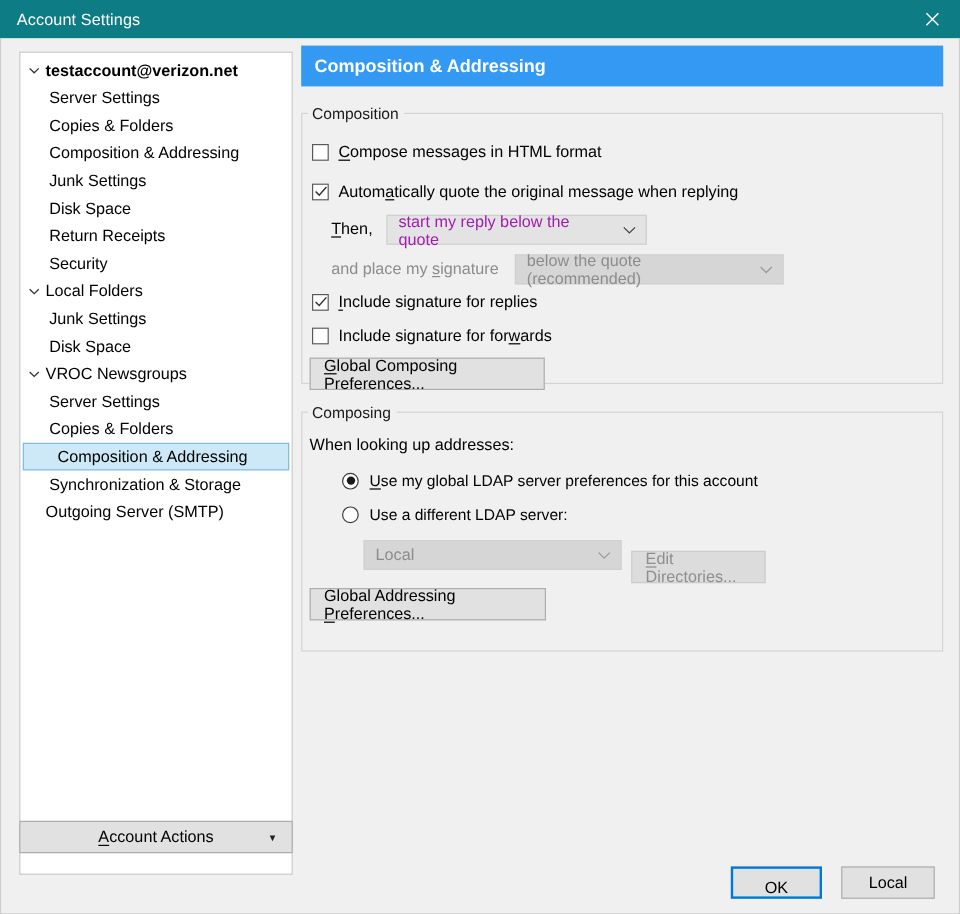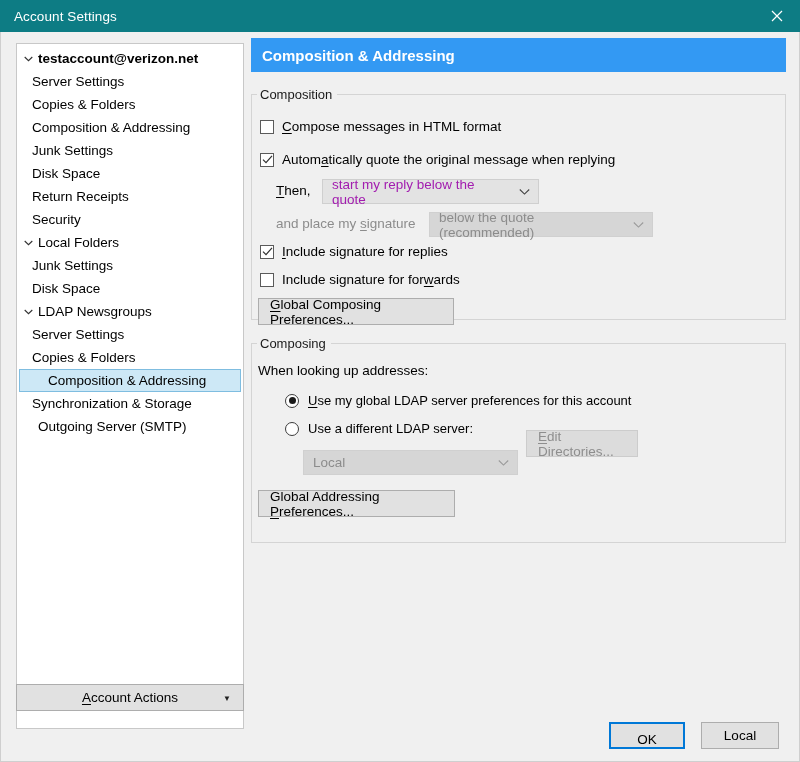--- a/index.html
+++ b/index.html
@@ -54,21 +54,21 @@
     white-space: nowrap;
     padding-left: 4px;
   }
   .tnode .twist {
     width: 15px; display: inline-flex; align-items: center; justify-content: center;
     color: #3a3a3a; flex: none;
   }
   .tnode .twist svg { display:block; }
   .tnode .tlabel { padding-left: 2px; }
   .tnode.root { font-weight: bold; }
-  .tnode.lvl1 { padding-left: 13px; text-align: center; }
+  .tnode.lvl1 { padding-left: 22px; text-align: center; }
   .tnode.lvl0-plain { padding-left: 19px; }
   .tnode.selected {
     background: #cde8f6;
     border: 1px solid #7fbde0;
     margin: 0 2px 0 2px;
     padding-left: 26px;
     height: 23px; line-height: 21px;
   }
 
   
@@ -235,21 +235,21 @@
       </div>
       <div class="tnode lvl1">
         <span class="tlabel">Disk Space</span>
       </div>
       <div class="tnode">
         <span class="twist">
           <svg width="9" height="6" viewBox="0 0 9 6" aria-hidden="true">
             <path d="M0.7 1 L4.5 4.7 L8.3 1" stroke="#333" stroke-width="1.1" fill="none"></path>
           </svg>
         </span>
-        <span class="tlabel">LDAP Newsgroups</span>
+        <span class="tlabel">VROC Newsgroups</span>
       </div>
       <div class="tnode lvl1">
         <span class="tlabel">Server Settings</span>
       </div>
       <div class="tnode lvl1">
         <span class="tlabel">Copies &amp; Folders</span>
       </div>
       <div class="tnode selected">
         <span class="tlabel">Composition &amp; Addressing</span>
       </div>
@@ -354,21 +354,21 @@
         </div>
 
         <div class="combo disabled" style="position:absolute; left:51px; top:99px; width:215px;">
           <span>Local</span>
           <span class="chev">
             <svg width="11" height="7" viewBox="0 0 11 7" aria-hidden="true">
               <path d="M0.8 1 L5.5 5.6 L10.2 1" stroke="#9b9b9b" stroke-width="1.1" fill="none"></path>
             </svg>
           </span>
         </div>
-        <div class="btn disabled" style="position:absolute; left:274px; top:79px; width:112px; height:27px;">
+        <div class="btn disabled" style="position:absolute; left:274px; top:108px; width:112px; height:27px;">
           <span><span class="ul">E</span>dit Directories...</span>
         </div>
 
         <div class="btn" style="position:absolute; left:6px; top:139px; width:197px;">
           <span>Global Addressing <span class="ul">P</span>references...</span>
         </div>
 
       </div>
     </fieldset>
 

